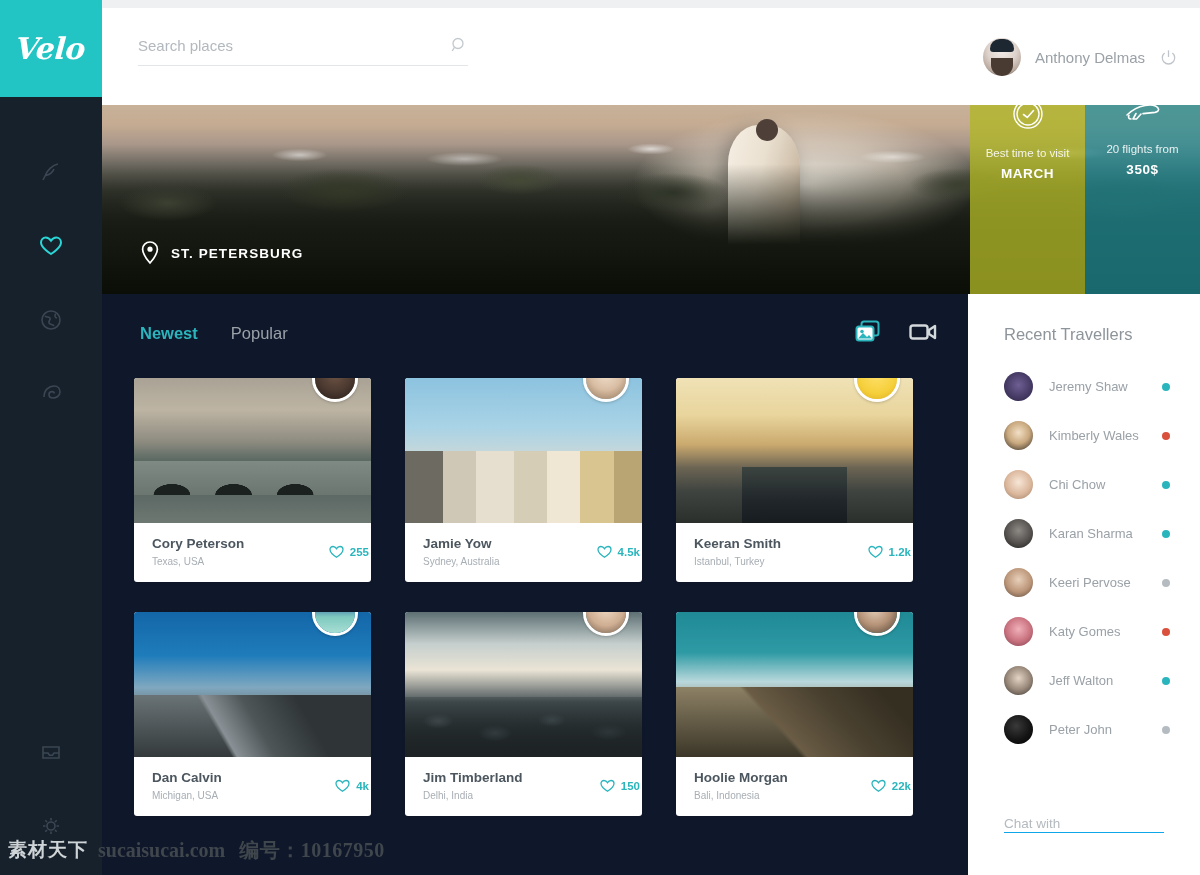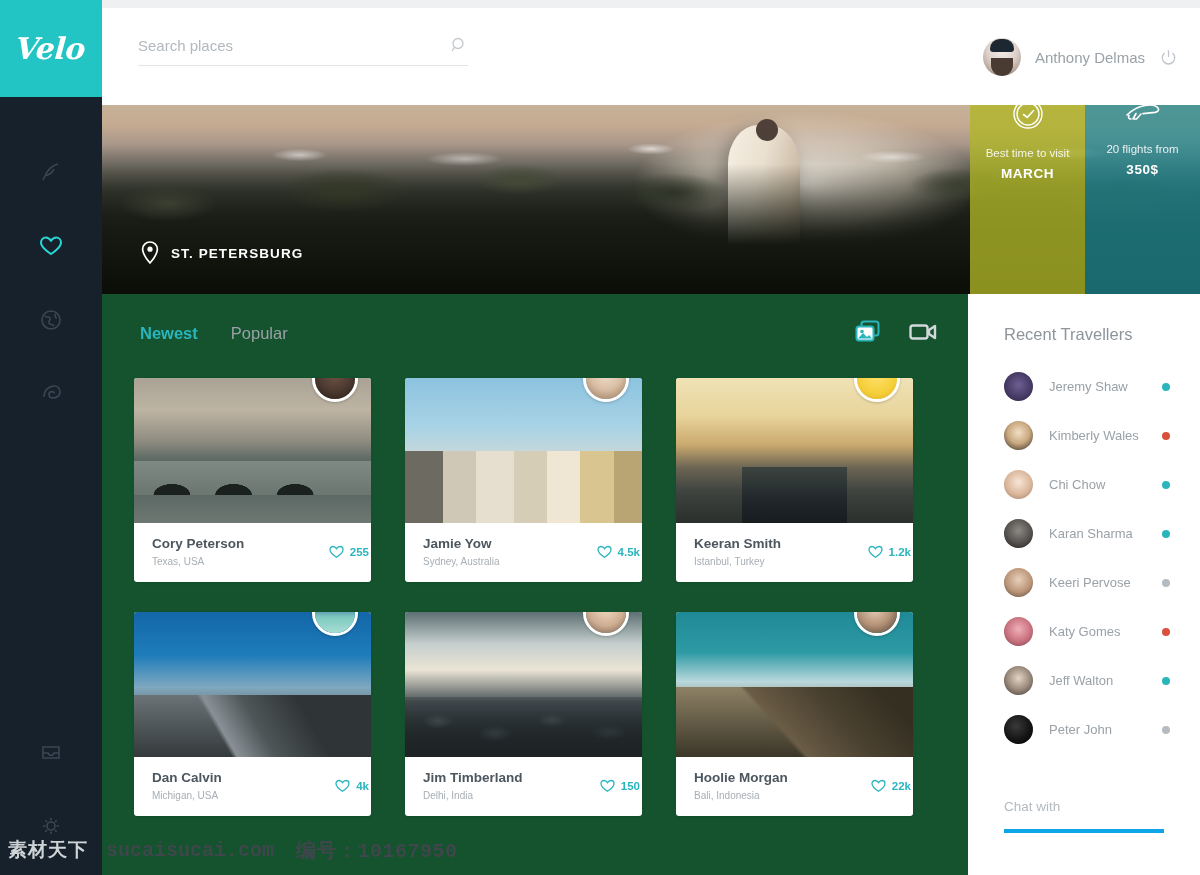--- a/index.html
+++ b/index.html
@@ -131,21 +131,21 @@
   }
   .panel-best { right: 115px; background: rgba(176,182,37,0.78); }
   .panel-flights { right: 0; background: rgba(30,140,150,0.72); }
   .panel-icon { margin-bottom: 16px; }
   .panel-label { color: rgba(255,255,255,.88); font-size: 11.5px; margin-bottom: 7px; }
   .panel-value { color: #ffffff; font-size: 13.5px; font-weight: bold; letter-spacing: .6px; }
 
   
   .main {
     position: absolute; left: 102px; top: 294px; width: 866px; height: 581px;
-    background: #14532d;
+    background: #0f172a;
   }
   .main-bar {
     position: absolute; left: 0; top: 0; width: 866px; height: 84px;
   }
   .tabs { position: absolute; left: 38px; top: 30px; display: flex; gap: 33px; }
   .tab { font-size: 16.5px; color: #9aa1a7; cursor: pointer; }
   .tab.active { color: #2ab5bd; font-weight: bold; }
   .view-toggles {
     position: absolute; right: 31px; top: 26px; display: flex; gap: 28px; align-items: center;
   }
@@ -261,35 +261,34 @@
   .tav2 { background: radial-gradient(circle at 50% 40%, #f2dfc5 0%, #c9a97f 48%, #2b2420 100%); }
   .tav3 { background: radial-gradient(circle at 50% 42%, #f7e6d7 0%, #dbb79c 55%, #9a7b63 100%); }
   .tav4 { background: radial-gradient(circle at 50% 40%, #8d8a86 0%, #54514e 55%, #1c1b1a 100%); }
   .tav5 { background: radial-gradient(circle at 50% 40%, #e8d0ba 0%, #bb9578 55%, #56453a 100%); }
   .tav6 { background: radial-gradient(circle at 50% 42%, #f0b0b8 0%, #c9727f 55%, #7b3c49 100%); }
   .tav7 { background: radial-gradient(circle at 50% 42%, #e4d4c6 0%, #9a8a7c 52%, #3a332d 100%); }
   .tav8 { background: radial-gradient(circle at 42% 38%, #3a3a3a 0%, #151515 55%, #000000 100%); }
 
   .chat-wrap {
     position: absolute; left: 36px; bottom: 42px; width: 160px;
-    border-bottom: 4px solid #0ea5e9; padding-bottom: 14px;
+    border-bottom: 1px solid #0ea5e9; padding-bottom: 0;
     display: flex; align-items: center;
   }
   .chat-input {
     flex: 1; border: none; outline: none; background: transparent;
     font-size: 13.5px; color: #9aa1a7; font-family: "Liberation Sans", sans-serif;
   }
   .chat-input::placeholder { color: #b4babf; }
 
   
   .watermark {
     position: absolute; left: 0; bottom: 8px; width: 1200px; height: 34px;
     display: flex; align-items: center; z-index: 60;
-    font-family: Liberation Mono, monospace;
-    gap: 8px;
+    font-family: Liberation Serif, serif;
   }
   .wm-cn {
     color: #cfd4d7; font-size: 19px; font-weight: bold; margin-left: 8px;
     letter-spacing: 1px;
   }
   .wm-site { color: #3f464c; font-size: 20px; font-weight: bold; margin-left: 10px; }
   .wm-id { color: #3f464c; font-size: 20px; font-weight: bold; margin-left: 14px; letter-spacing: .5px; }
 </style>
 </head>
 <body>

